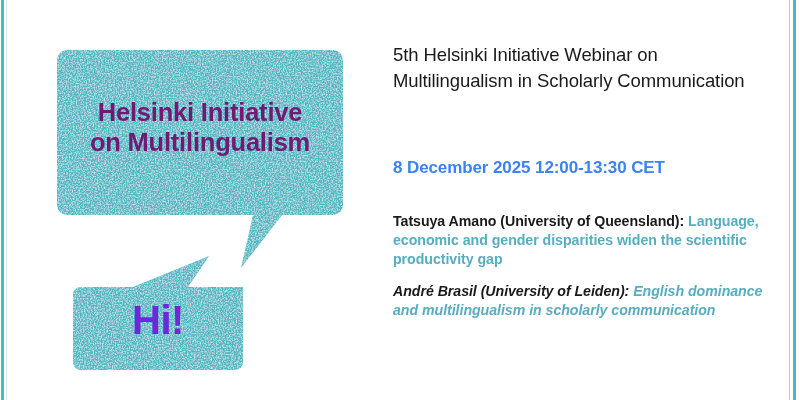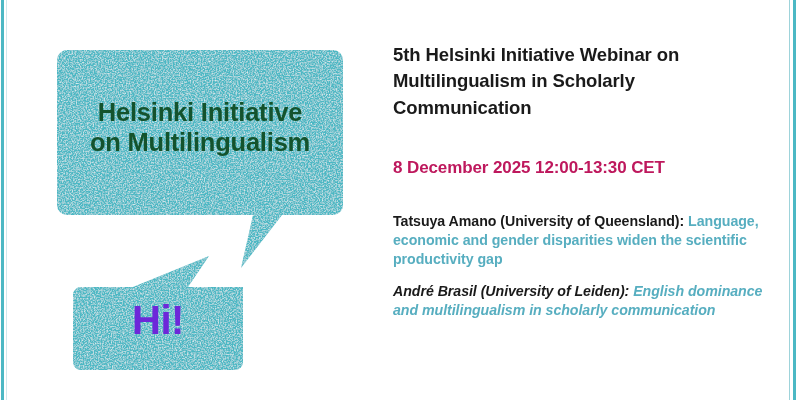--- a/index.html
+++ b/index.html
@@ -54,21 +54,21 @@
     height: 400px;
     display: block;
   }
 
   .bubble-text {
     position: absolute;
     left: 57px;
     top: 98px;
     width: 286px;
     text-align: center;
-    color: #14532d;
+    color: #701a75;
     font-family: "Liberation Sans", sans-serif;
     font-weight: bold;
     font-size: 25.5px;
     line-height: 1.16;
     letter-spacing: -0.2px;
     white-space: pre-line;
   }
 
   .hi-text {
     position: absolute;
@@ -93,32 +93,32 @@
     height: 400px;
   }
 
   .headline {
     position: absolute;
     left: 0;
     top: 42px;
     width: 375px;
     color: #1a1a1a;
     font-family: "Liberation Sans", sans-serif;
-    font-weight: bold;
+    font-weight: normal;
     font-size: 18.5px;
     line-height: 1.42;
     letter-spacing: -0.1px;
   }
 
   .date-line {
     position: absolute;
     left: 0;
     top: 157px;
     width: 375px;
-    color: #be185d;
+    color: #3b82f6;
     font-family: "Liberation Sans", sans-serif;
     font-weight: bold;
     font-size: 17px;
     line-height: 1.3;
     letter-spacing: -0.1px;
   }
 
   .talks {
     position: absolute;
     left: 0;

